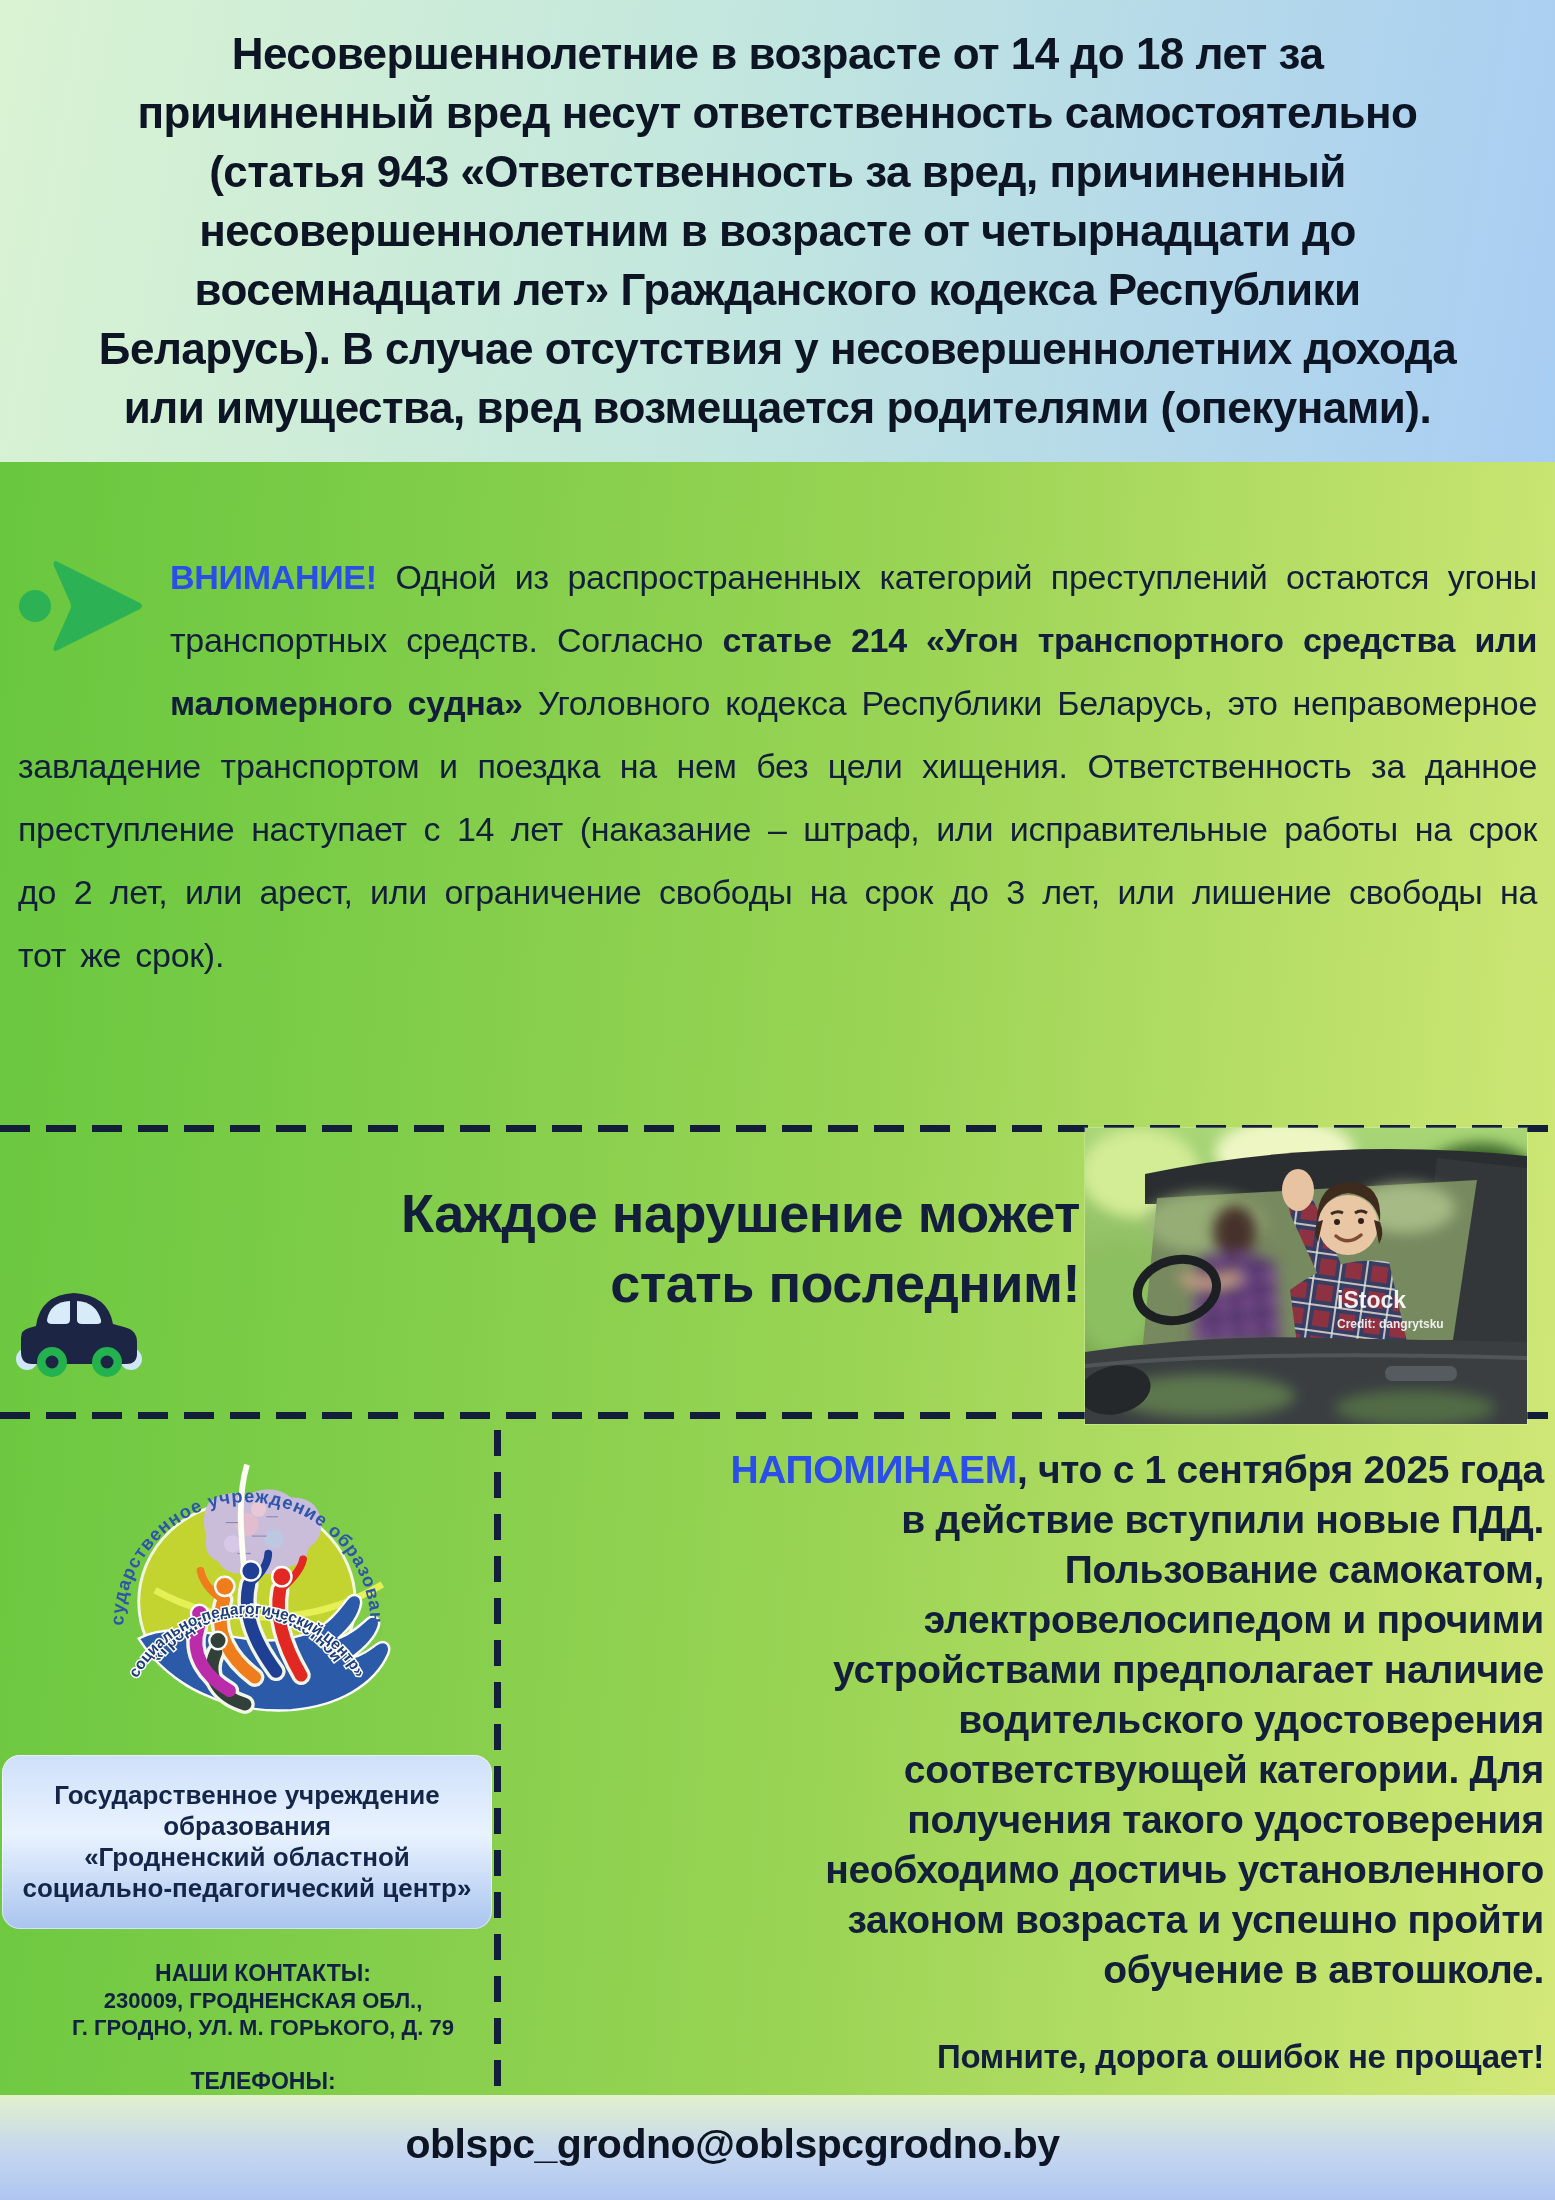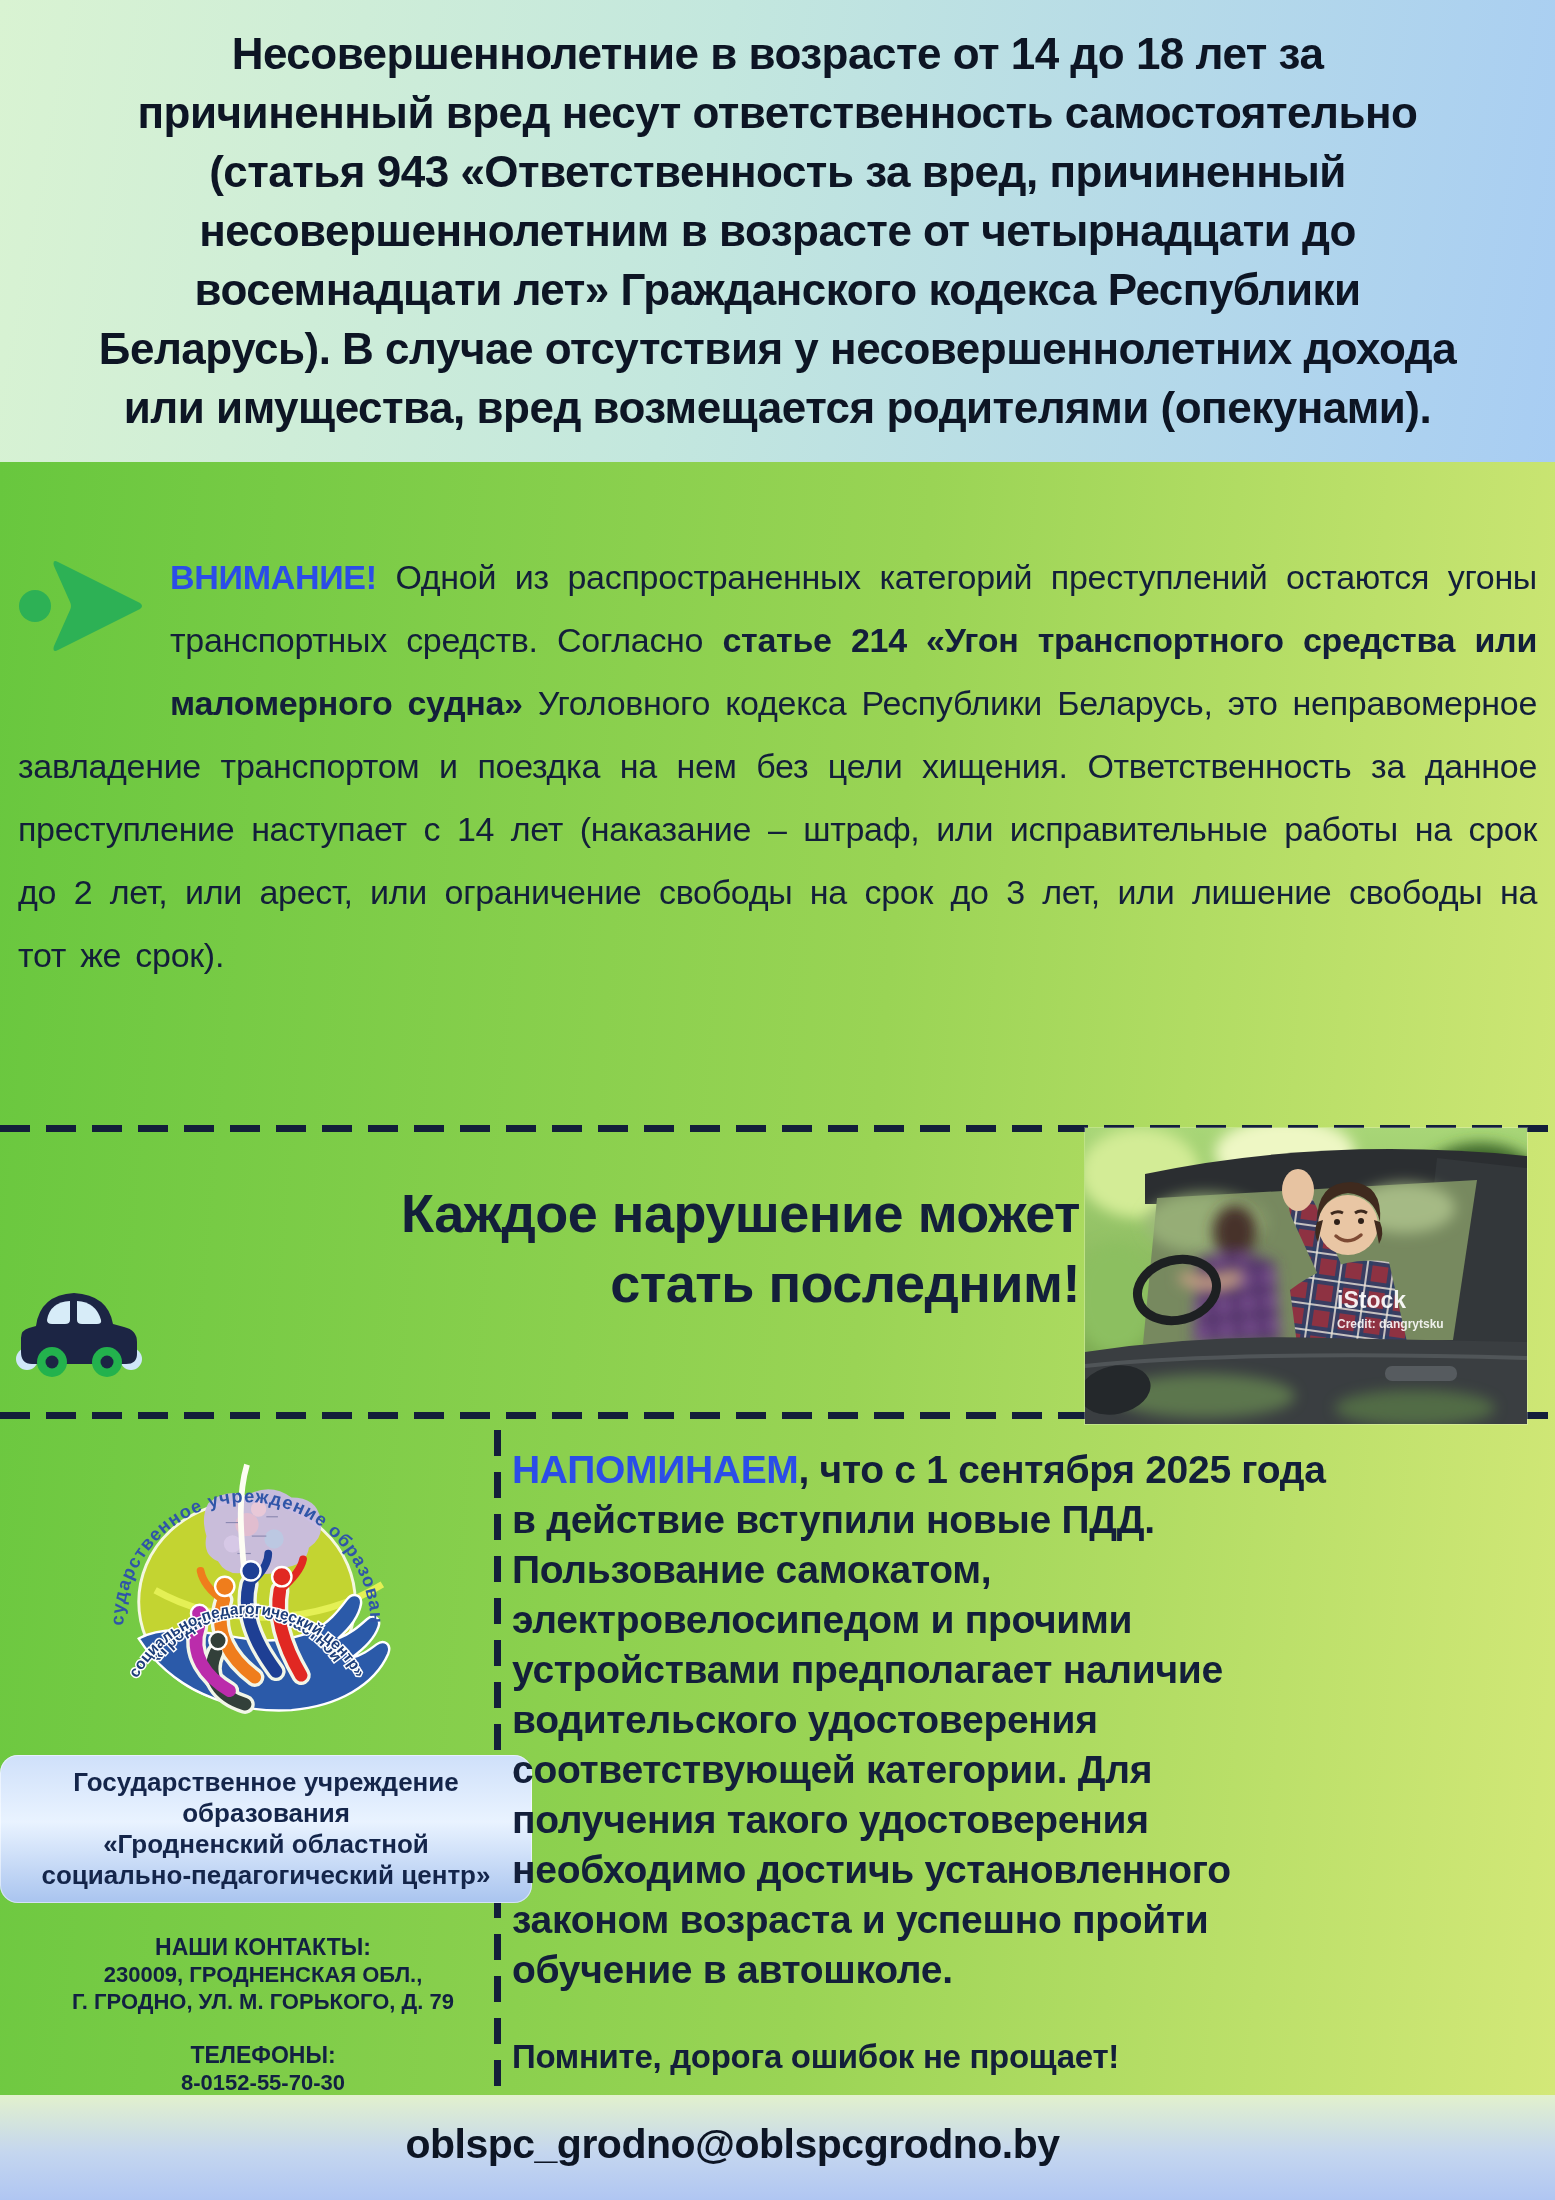--- a/index.html
+++ b/index.html
@@ -38,30 +38,30 @@
   .slogan{position:absolute;left:0;top:716px;width:1080px;text-align:right;
     font-size:54px;line-height:70px;font-weight:700;letter-spacing:-0.5px;
     color:var(--navy);white-space:pre-line;}
   .car-wrap{position:absolute;left:14px;top:818px;width:130px;height:102px;}
 
   .photo{position:absolute;left:1085px;top:666px;width:442px;height:296px;margin:0;z-index:2;
     box-shadow:0 0 0 1px rgba(255,255,255,.25);}
 
   .leftcol{position:absolute;left:0;top:985px;width:494px;text-align:center;}
   .logo-wrap{width:290px;height:300px;margin:0 auto;}
-  .orgbox{width:532px;margin:8px auto 0;border-radius:18px;padding:12px 8px;
+  .orgbox{width:490px;margin:8px auto 0;border-radius:18px;padding:25px 8px;
     background:linear-gradient(180deg,#cfe0fa 0%,#e9f3ff 45%,#a9c4ef 100%);
     box-shadow:inset 0 0 0 1px rgba(255,255,255,.5);}
   .orgbox-text{font-size:26px;line-height:31px;font-weight:700;color:#14254a;white-space:pre-line;}
   .contacts{margin-top:30px;color:#122142;padding-left:32px;}
   .c-head{font-size:23px;line-height:28px;font-weight:700;}
   .c-line{font-size:22px;line-height:27px;font-weight:700;white-space:pre-line;}
   .c-gap{height:26px;}
 
-  .rightcol{position:absolute;left:512px;top:975px;width:1032px;text-align:left;}
+  .rightcol{position:absolute;left:512px;top:975px;width:1032px;text-align:right;}
   .reminder{padding-top:8px;font-size:39px;line-height:50px;font-weight:700;
     letter-spacing:-0.3px;color:var(--navy);white-space:pre-line;}
   .reminder-final{margin-top:36px;font-size:33px;line-height:52px;font-weight:700;
     letter-spacing:-0.3px;color:var(--navy);}
 
   
   .sec-footer{position:absolute;left:0;top:2095px;width:1555px;height:105px;
     background:linear-gradient(180deg,#e2f1cd 0%,#c4d6ef 55%,#b0c6f2 100%);}
   .email{padding-top:26px;text-align:center;font-size:41px;font-weight:700;
     letter-spacing:-0.5px;color:var(--ink);transform:translateX(-45px);}

